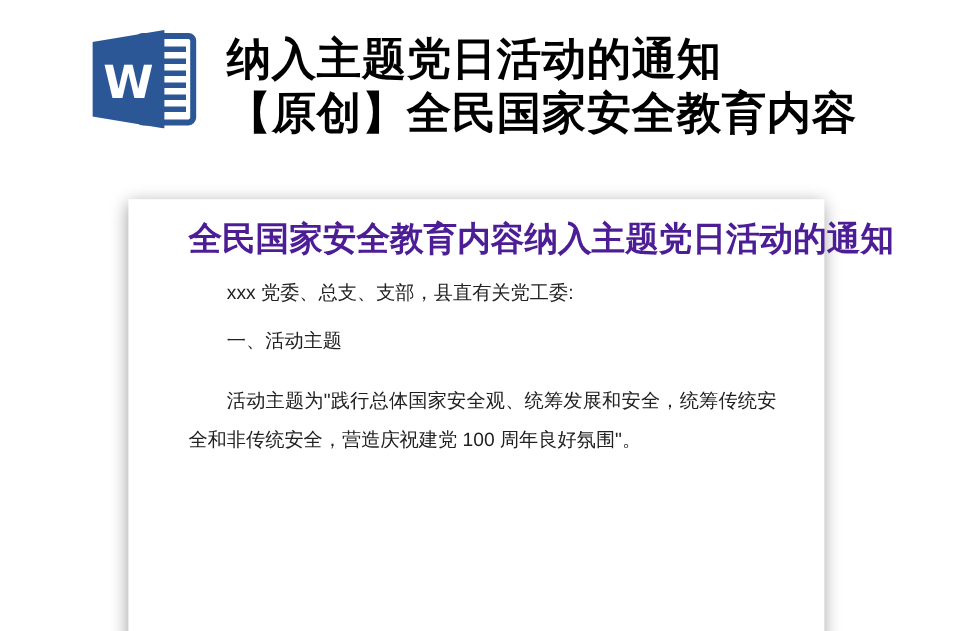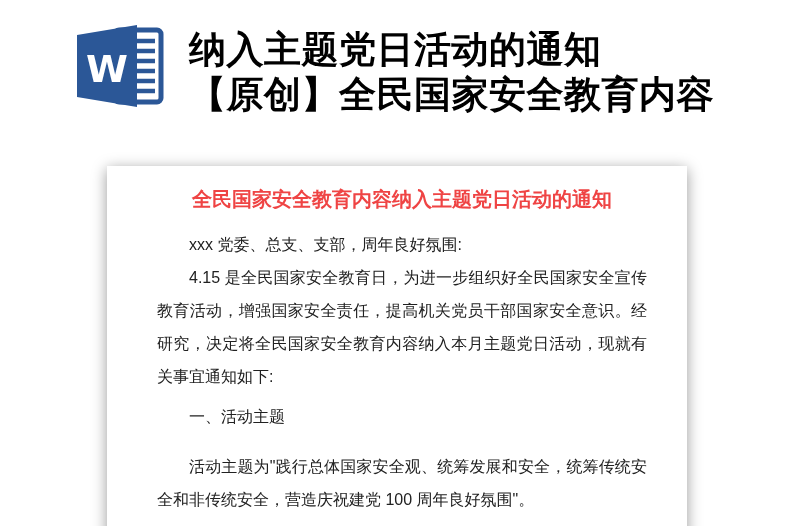--- a/index.html
+++ b/index.html
@@ -46,25 +46,25 @@
     position: absolute;
     left: 107px;
     top: 166px;
     width: 580px;
     height: 400px;
     background: #ffffff;
     box-shadow: 0 3px 14px rgba(0, 0, 0, 0.40);
     padding: 18px 40px 0 50px;
   }
   .doc-title {
-    font-size: 20px;
+    font-size: 28px;
     line-height: 30px;
     font-weight: bold;
     text-align: center;
-    color: #ef4444;
+    color: #4c1d95;
     margin-bottom: 14px;
     white-space: nowrap;
   }
   .para {
     font-size: 16px;
     line-height: 33px;
     color: #212121;
     text-align: justify;
     text-indent: 2em;
     margin: 0;
@@ -100,20 +100,19 @@
   </div>
   <h1 class="header-title">
     <span>纳入主题党日活动的通知</span>
     <span>【原创】全民国家安全教育内容</span>
   </h1>
 </div>
 
 <div class="page">
   <div class="doc-title">全民国家安全教育内容纳入主题党日活动的通知</div>
 
-  <p class="para">xxx 党委、总支、支部，周年良好氛围:</p>
+  <p class="para">xxx 党委、总支、支部，县直有关党工委:</p>
 
-  <p class="para">4.15 是全民国家安全教育日，为进一步组织好全民国家安全宣传教育活动，增强国家安全责任，提高机关党员干部国家安全意识。经研究，决定将全民国家安全教育内容纳入本月主题党日活动，现就有关事宜通知如下:</p>
 
   <p class="para heading">一、活动主题</p>
 
   <p class="para">活动主题为"践行总体国家安全观、统筹发展和安全，统筹传统安全和非传统安全，营造庆祝建党 100 周年良好氛围"。</p>
 </div>
 
 </body></html>

